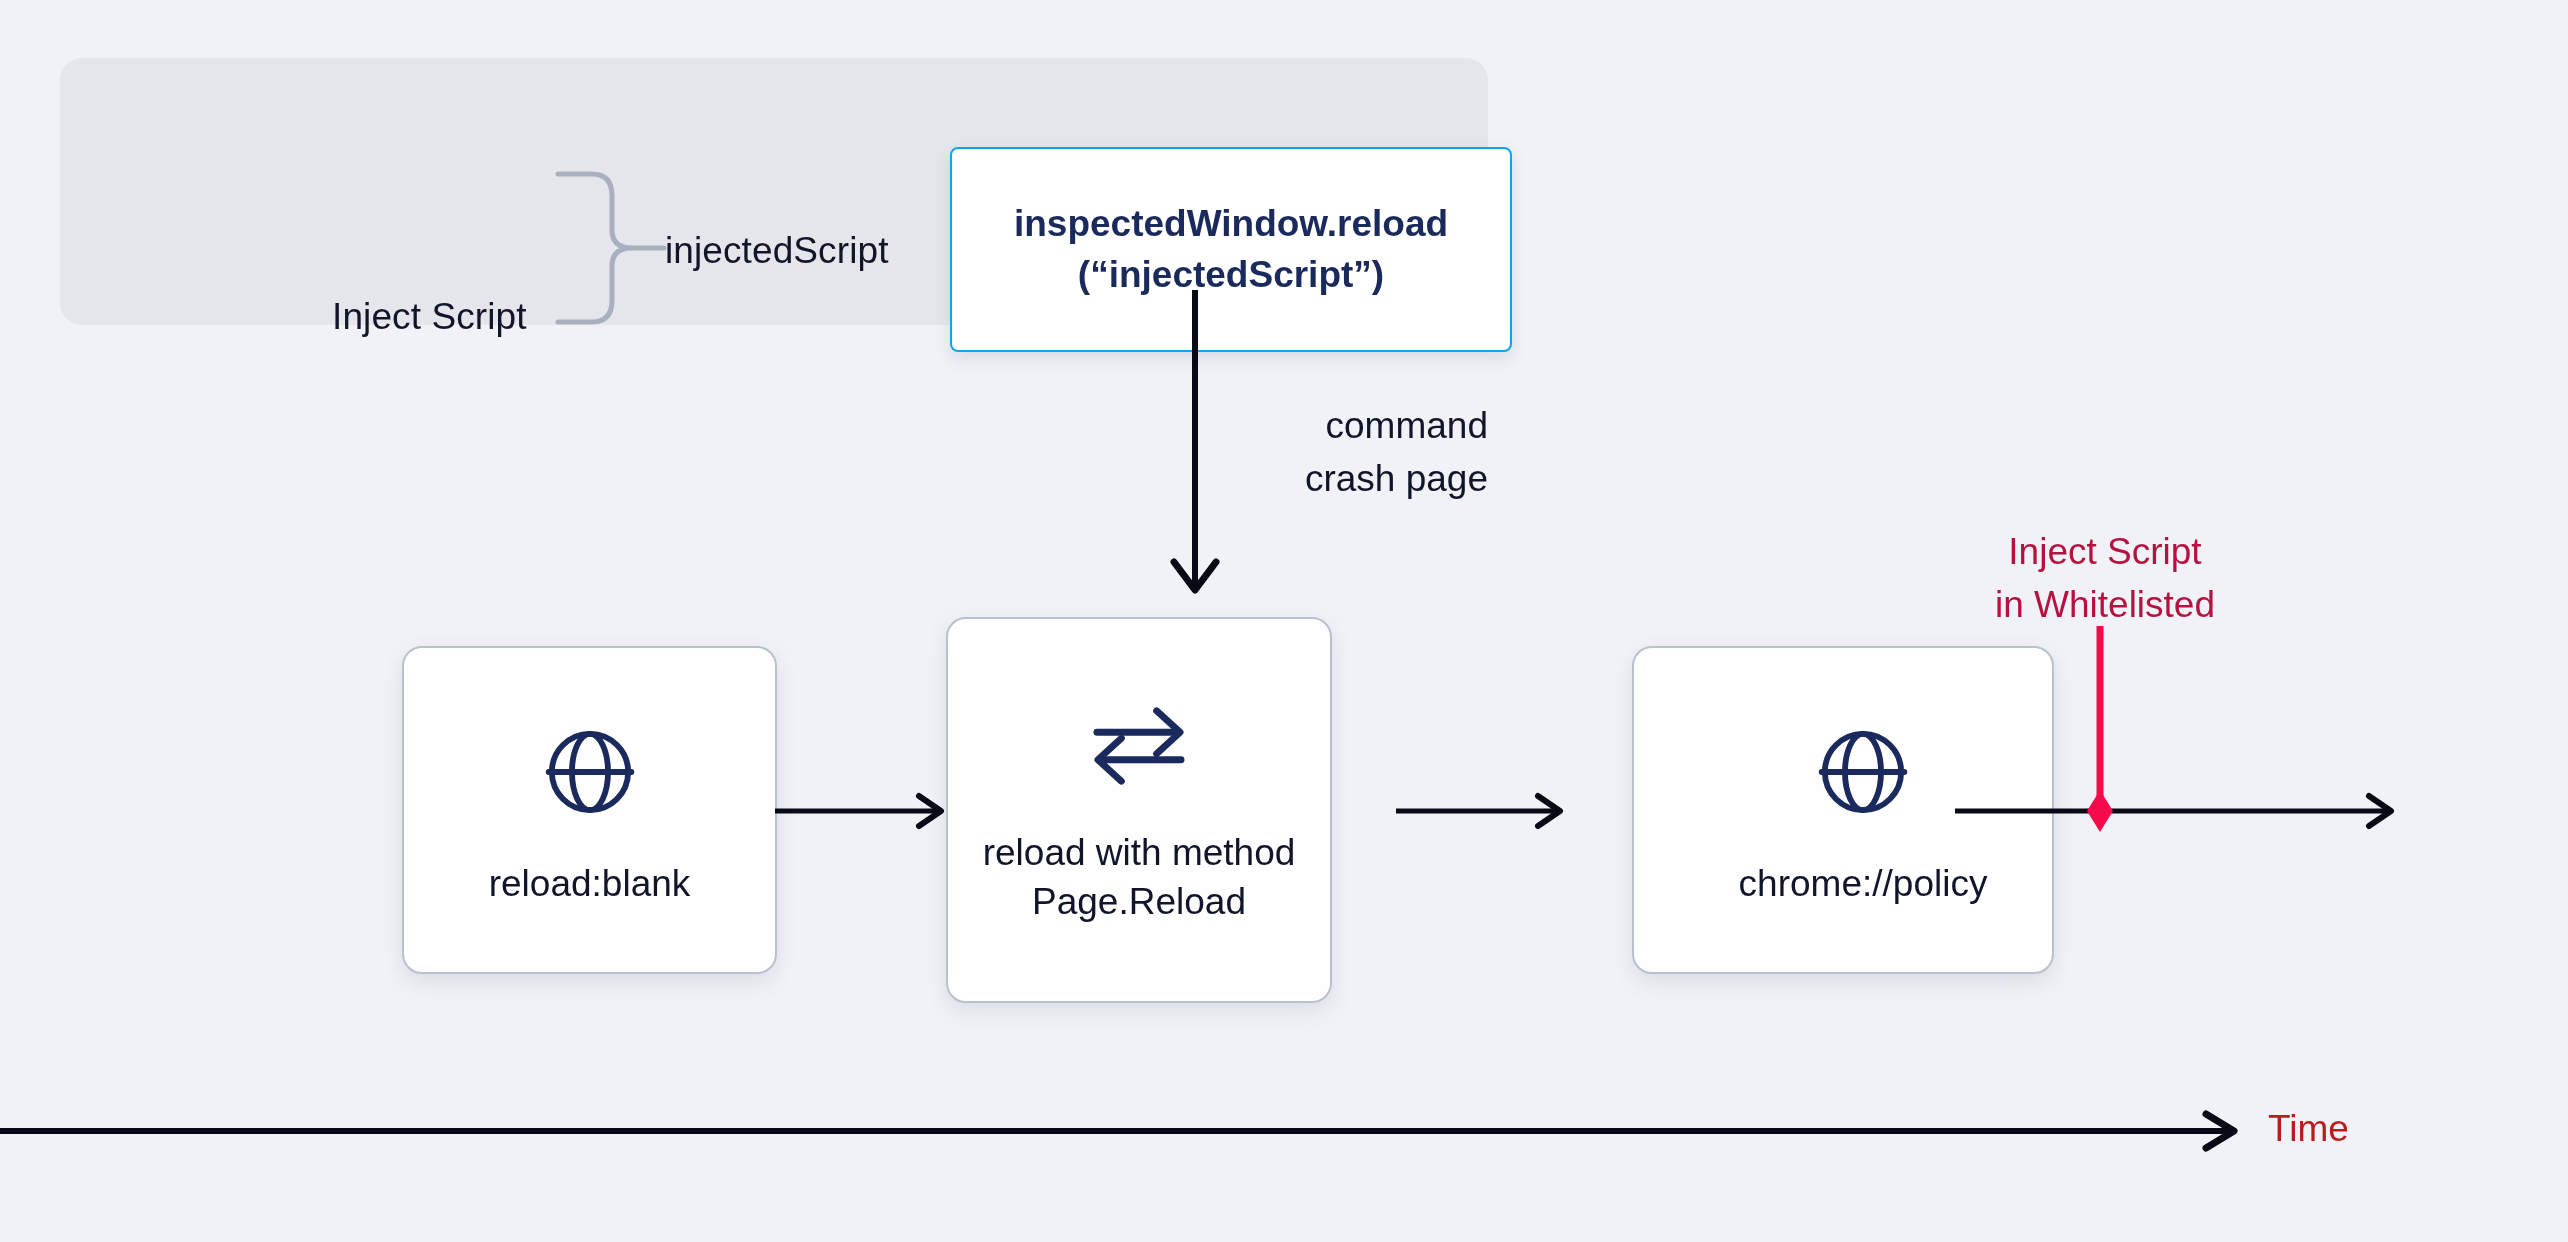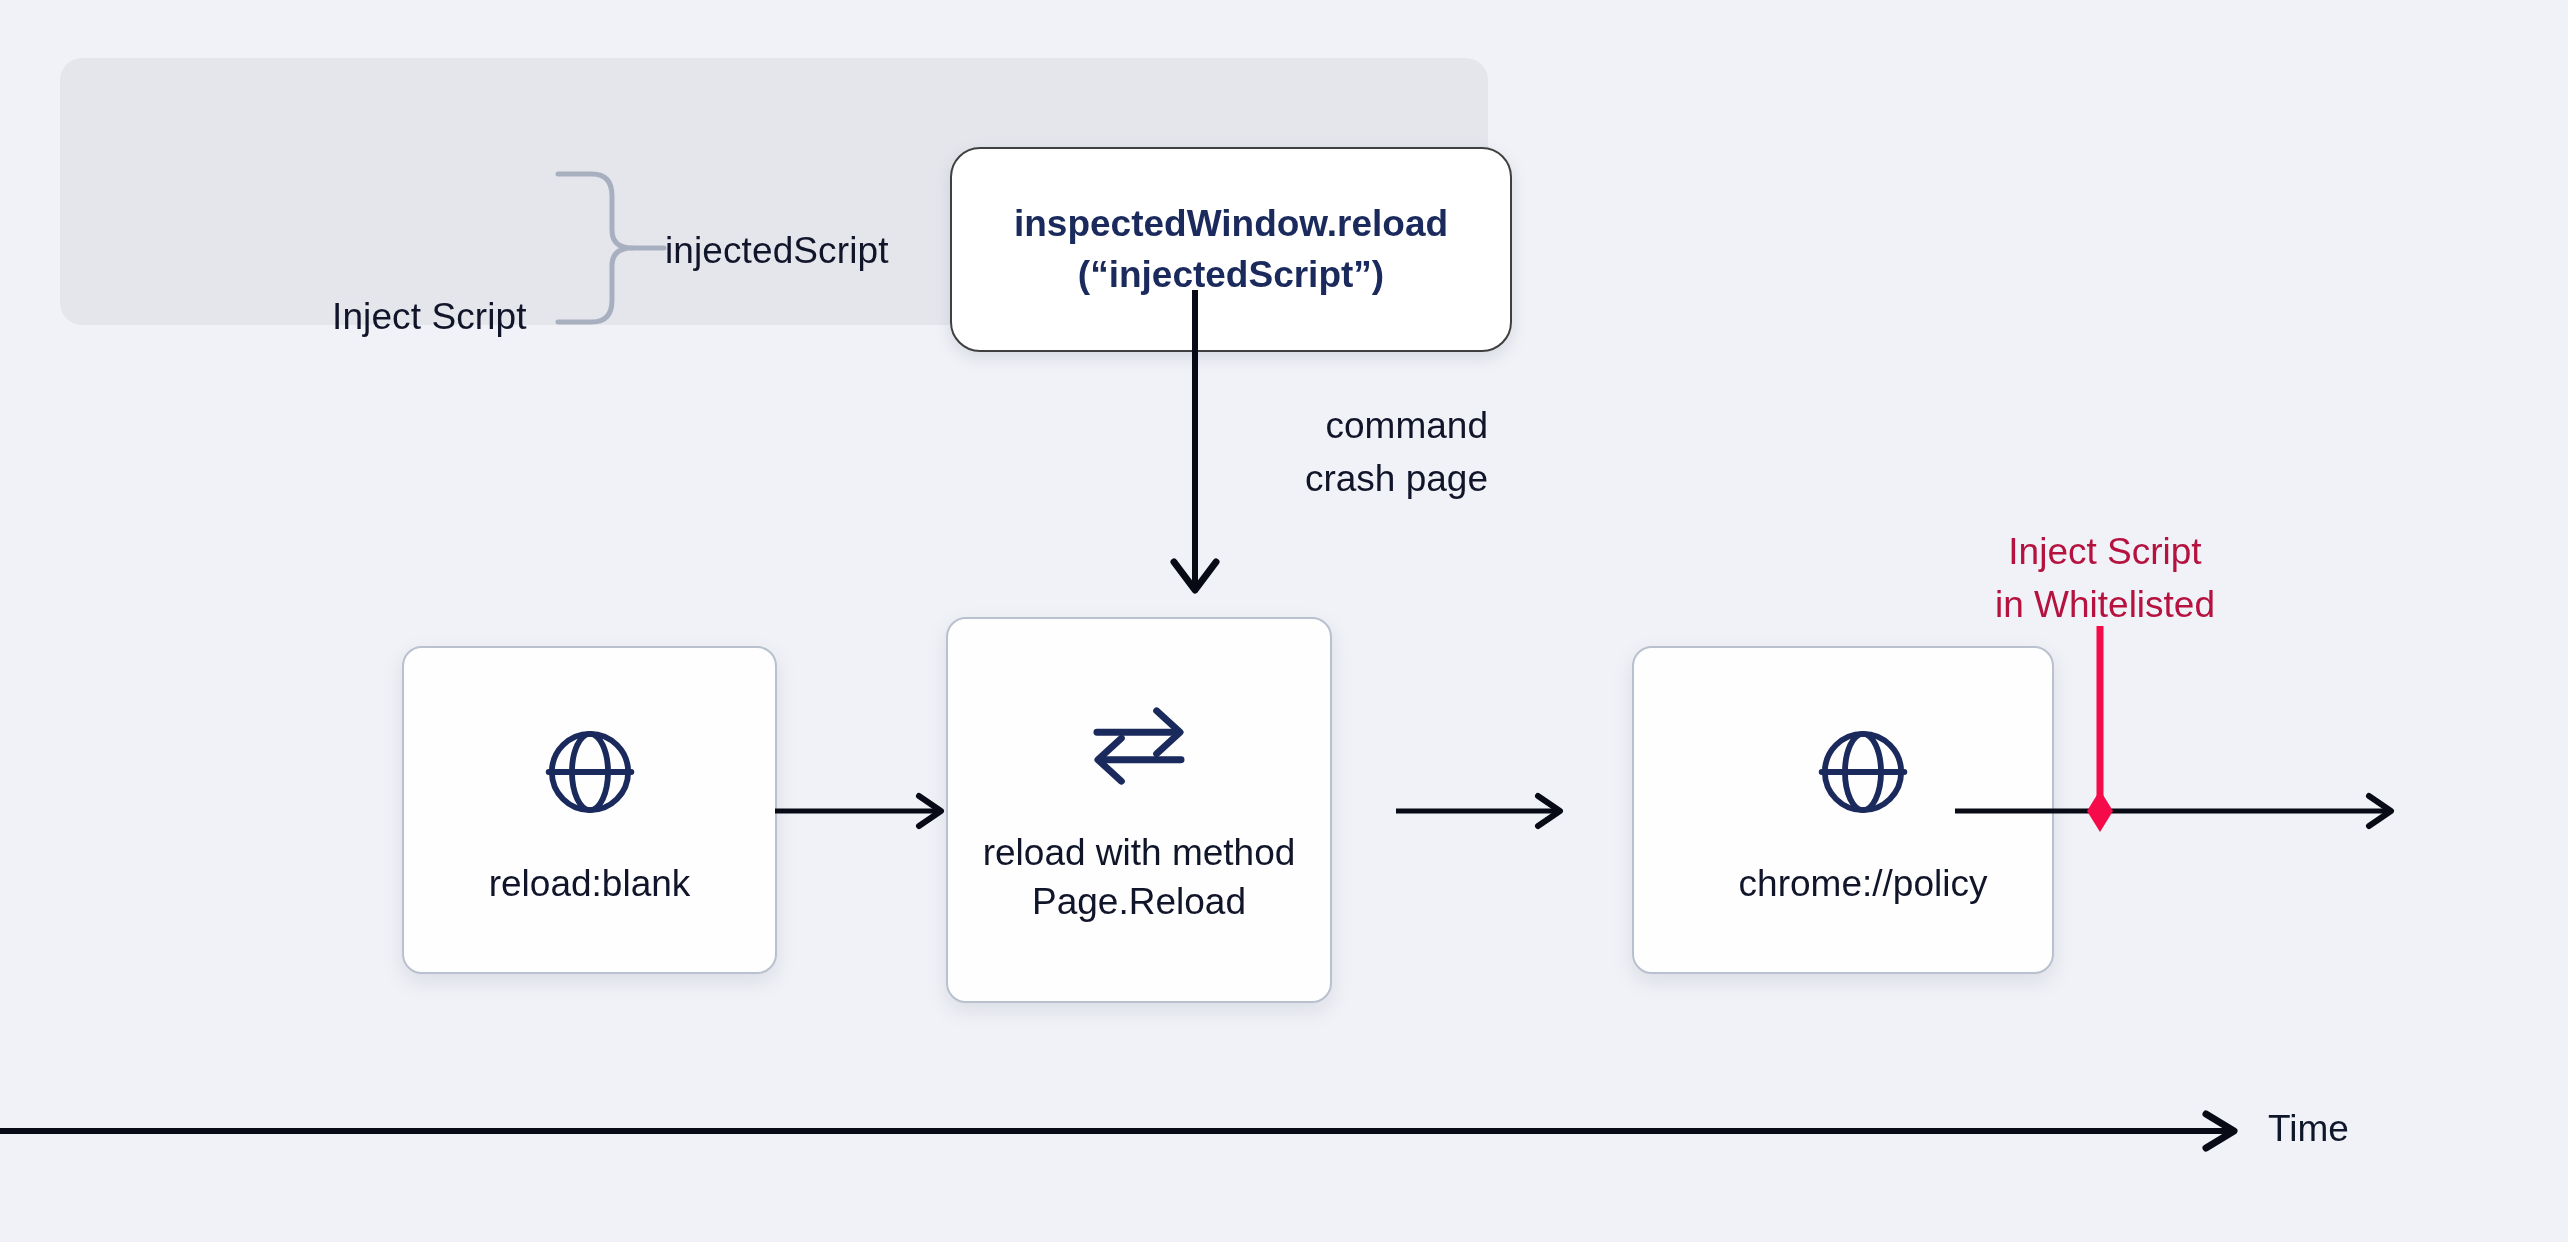--- a/index.html
+++ b/index.html
@@ -49,22 +49,22 @@
   }
 
   
   #code-box {
     position: absolute;
     left: 890px;
     top: 89px;
     width: 562px;
     height: 205px;
     background: #ffffff;
-    border: 2px solid #404040;
-    border-radius: 30px;
+    border: 2px solid #0ea5e9;
+    border-radius: 8px;
     box-shadow: 0 6px 16px rgba(90,100,130,0.16);
     display: flex;
     flex-direction: column;
     align-items: center;
     justify-content: center;
     box-sizing: border-box;
   }
   #code-box .code-line {
     color: #1b2a5c;
     font-weight: bold;
@@ -169,21 +169,21 @@
     left: 0;
     top: 1108px;
     width: 2250px;
     height: 46px;
     pointer-events: none;
   }
   #time-axis-label {
     position: absolute;
     left: 2268px;
     top: 1108px;
-    color: #0f172a;
+    color: #b91c1c;
     font-size: 37px;
     white-space: nowrap;
     text-align: center;
   }
 </style>
 </head>
 <body>
 
 <div id="stage">
 

